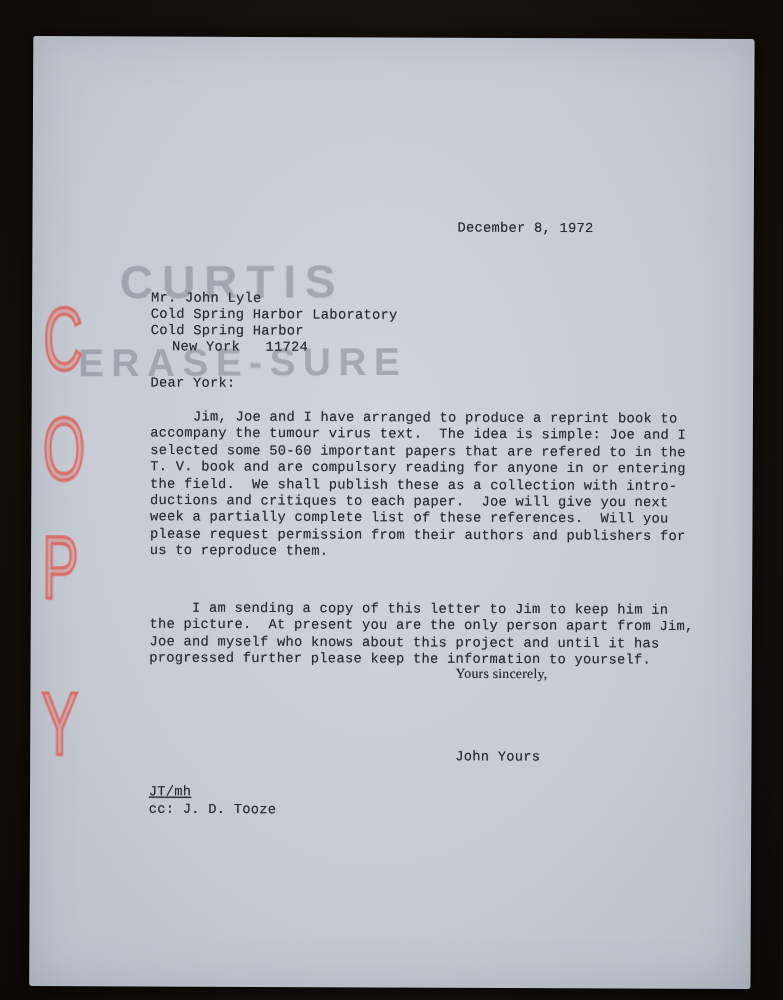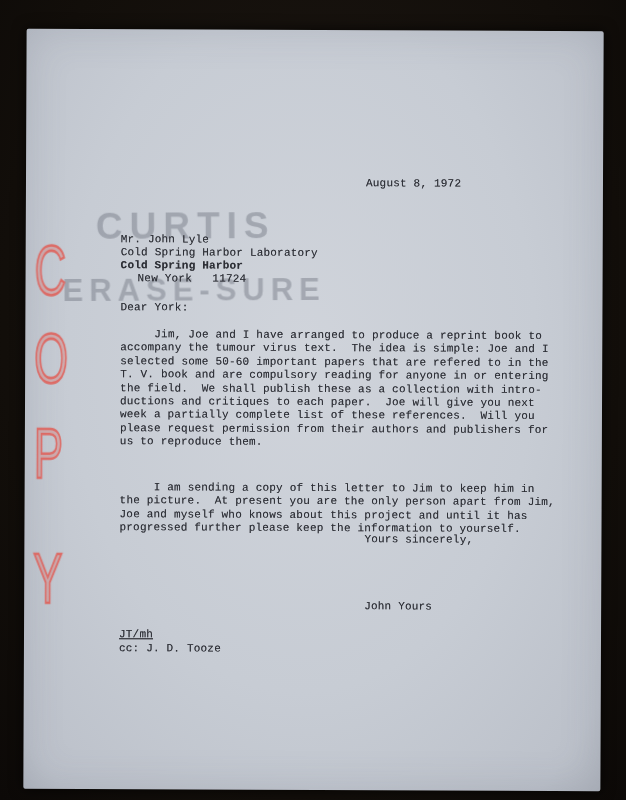--- a/index.html
+++ b/index.html
@@ -91,47 +91,47 @@
     <div class="watermark wm-curtis">CURTIS</div>
     <div class="watermark wm-erase">ERASE-SURE</div>
 
     <div>
       <span class="copy-letter cl-c">C</span>
       <span class="copy-letter cl-o">O</span>
       <span class="copy-letter cl-p">P</span>
       <span class="copy-letter cl-y">Y</span>
     </div>
 
-    <div class="typed" style="left:340px; top:147px;">August 8, 1972</div>
+    <div class="typed" style="left:340px; top:147px;">December 8, 1972</div>
 
     <div>
       <div class="typed" style="left:95px; top:204px;">Mr. John Lyle</div>
       <div class="typed" style="left:95px; top:217px;">Cold Spring Harbor Laboratory</div>
-      <div class="typed" style="left:95px; top:230px;font-weight:bold;">Cold Spring Harbor</div>
+      <div class="typed" style="left:95px; top:230px;">Cold Spring Harbor</div>
       <div class="typed" style="left:112px; top:243px;text-align:right;">New York   11724</div>
     </div>
 
     <div class="typed" style="left:95px; top:272px;">Dear York:</div>
 
     <div class="typed" style="left:95px; top:299px;">     Jim, Joe and I have arranged to produce a reprint book to
 accompany the tumour virus text.  The idea is simple: Joe and I
 selected some 50-60 important papers that are refered to in the
 T. V. book and are compulsory reading for anyone in or entering
 the field.  We shall publish these as a collection with intro-
 ductions and critiques to each paper.  Joe will give you next
 week a partially complete list of these references.  Will you
 please request permission from their authors and publishers for
 us to reproduce them.</div>
 
     <div class="typed" style="left:95px; top:452px;">     I am sending a copy of this letter to Jim to keep him in
 the picture.  At present you are the only person apart from Jim,
 Joe and myself who knows about this project and until it has
 progressed further please keep the information to yourself.</div>
 
-    <div class="typed" style="left:340px; top:503px;">Yours sincerely,</div>
+    <div class="typed" style="left:340px; top:503px;font-family:Liberation Serif, serif;">Yours sincerely,</div>
 
     <div class="typed" style="left:340px; top:570px;">John Yours</div>
 
     <div class="typed" style="left:95px; top:599px;text-decoration:underline;">JT/mh</div>
 
     <div class="typed" style="left:95px; top:613px;">cc: J. D. Tooze</div>
 
   </div>
 </div>
 

